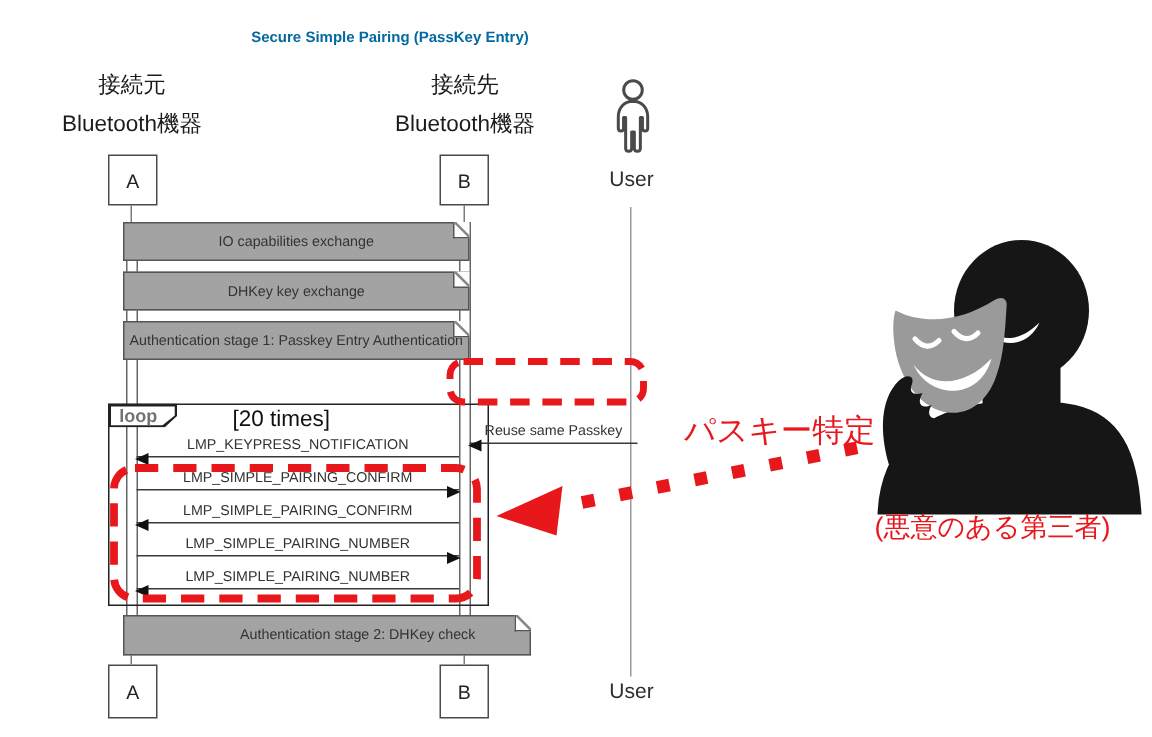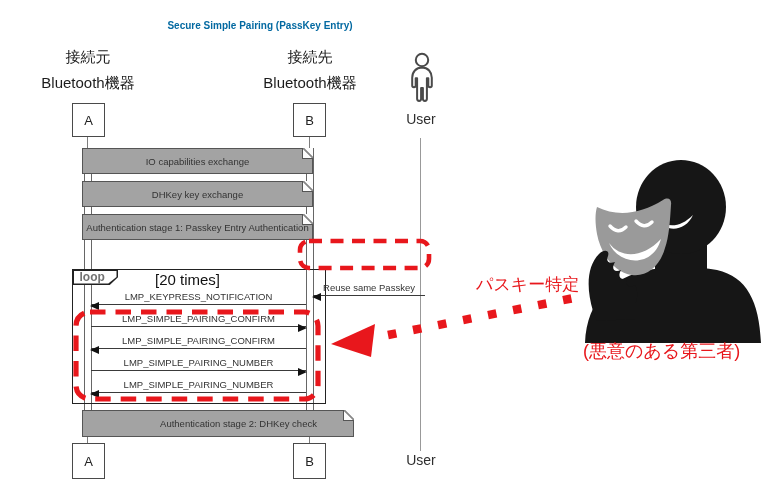--- a/index.html
+++ b/index.html
@@ -155,21 +155,21 @@
   <div class="abs pbox" style="left:293px; top:443px; height:34px;">B</div>
   <div class="abs user-label" style="left:400px; top:452px;">User</div>
 
   <svg id="red-overlay" class="abs" width="768" height="491" viewBox="0 0 768 491">
     <rect x="300" y="241" width="129" height="27" rx="9" fill="none" stroke="#e8171c" stroke-width="4.6" stroke-dasharray="13 8.5"></rect>
     <rect x="76" y="312" width="242" height="87" rx="14" fill="none" stroke="#e8171c" stroke-width="5.2" stroke-dasharray="15.5 10"></rect>
     <polygon points="331,344 375,324 371,357" fill="#e8171c"></polygon>
     <line x1="388" y1="335" x2="584" y2="296" stroke="#e8171c" stroke-width="8.5" stroke-dasharray="8.5 17"></line>
   </svg>
 
-  <div class="abs red-text" style="left:476px; top:273px; font-size:17px;">パスキー特定</div>
+  <div class="abs red-text" style="left:456px; top:273px; font-size:21px;">パスキー特定</div>
   <div class="abs red-text" style="left:583px; top:339px; font-size:18px;">(悪意のある第三者)</div>
 
   <svg id="attacker" class="abs" width="188" height="198" viewBox="0 0 188 198">
     <g>
       <path d="M8,196 C10,152 36,130 72,123 C90,119 120,119 140,123 C170,130 182,154 184,196 Z" fill="#161616"></path>
       <rect x="78" y="90" width="52" height="40" fill="#161616"></rect>
       <ellipse cx="104" cy="60" rx="45" ry="47" fill="#161616"></ellipse>
       <path d="M80,72 C90,81 103,81 116,68 C108,86 87,85 80,72 Z" fill="#fff"></path>
     </g>
     <g>

